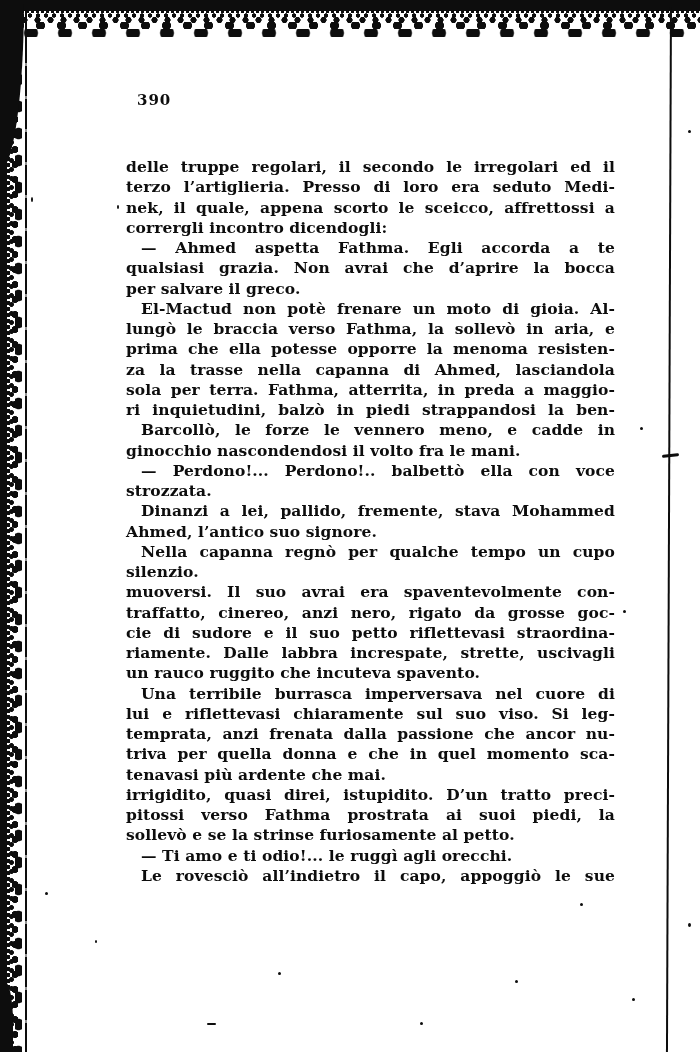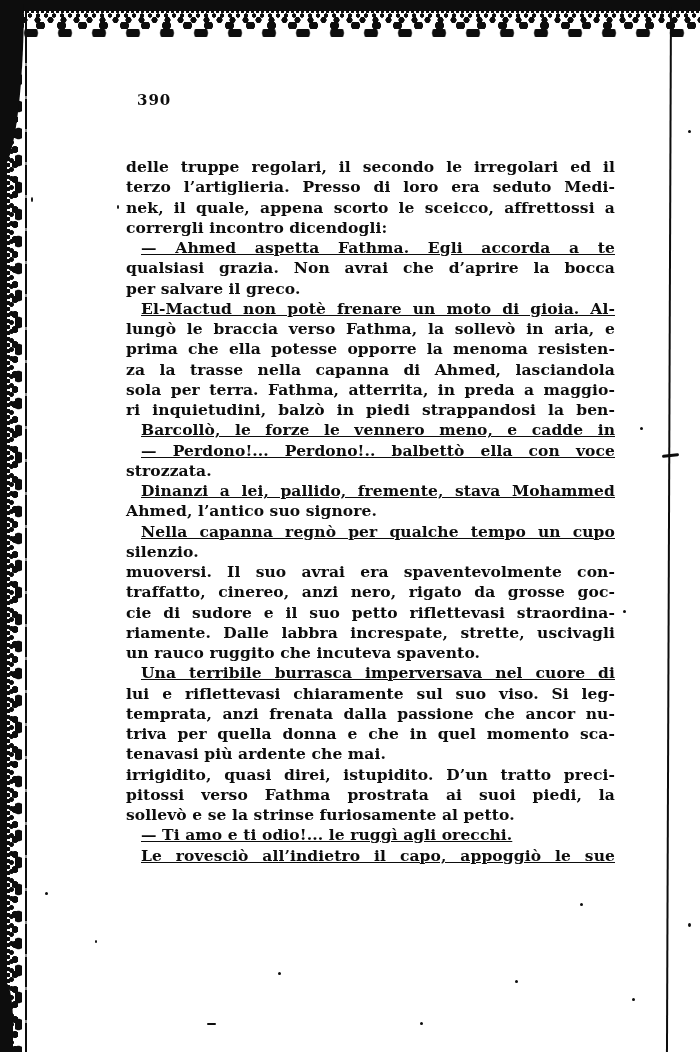--- a/index.html
+++ b/index.html
@@ -12,21 +12,21 @@
   #page-number{
     position:absolute;left:137px;top:92px;
     font-size:15px;font-weight:700;line-height:16px;letter-spacing:1px;
   }
   #text-block{
     position:absolute;left:126px;top:112px;width:489px;
     font-size:15.5px;font-weight:700;line-height:20.25px;letter-spacing:.1px;margin-top:45px;
   }
   .line{text-align:justify;text-align-last:justify;height:20.25px;overflow:visible;}
   .line.end{text-align:right;text-align-last:left;}
-  .line.ind{padding-left:15px;text-decoration:underline;}
+  .line.ind{padding-left:15px;}
   
   .art{position:absolute;pointer-events:none;}
   #top-noise{
     left:0;top:0;width:700px;height:46px;
     background:
       linear-gradient(#0d0d0d,#0d0d0d) 0 0/100% 11px no-repeat,
       radial-gradient(circle,#0d0d0d 46%,transparent 52%) 0 9px/5px 5px repeat-x,
       radial-gradient(circle,#0d0d0d 42%,transparent 49%) 2px 13px/8px 5px repeat-x,
       radial-gradient(circle,#0d0d0d 40%,transparent 47%) 5px 17px/13px 6px repeat-x,
       radial-gradient(circle,#0d0d0d 38%,transparent 45%) 9px 22px/21px 7px repeat-x,
@@ -94,20 +94,21 @@
       <div class="line ind">— Ahmed aspetta Fathma. Egli accorda a te</div>
       <div class="line">qualsiasi grazia. Non avrai che d’aprire la bocca</div>
       <div class="line end">per salvare il greco.</div>
       <div class="line ind">El-Mactud non potè frenare un moto di gioia. Al-</div>
       <div class="line">lungò le braccia verso Fathma, la sollevò in aria, e</div>
       <div class="line">prima che ella potesse opporre la menoma resisten-</div>
       <div class="line">za la trasse nella capanna di Ahmed, lasciandola</div>
       <div class="line">sola per terra. Fathma, atterrita, in preda a maggio-</div>
       <div class="line">ri inquietudini, balzò in piedi strappandosi la ben-</div>
       <div class="line ind">Barcollò, le forze le vennero meno, e cadde in</div>
+      <div class="line end">ginocchio nascondendosi il volto fra le mani.</div>
       <div class="line ind">— Perdono!... Perdono!.. balbettò ella con voce</div>
       <div class="line end">strozzata.</div>
       <div class="line ind">Dinanzi a lei, pallido, fremente, stava Mohammed</div>
       <div class="line end">Ahmed, l’antico suo signore.</div>
       <div class="line ind">Nella capanna regnò per qualche tempo un cupo</div>
       <div class="line end">silenzio.</div>
       <div class="line">muoversi. Il suo avrai era spaventevolmente con-</div>
       <div class="line">traffatto, cinereo, anzi nero, rigato da grosse goc-</div>
       <div class="line">cie di sudore e il suo petto riflettevasi straordina-</div>
       <div class="line">riamente. Dalle labbra increspate, strette, uscivagli</div>

